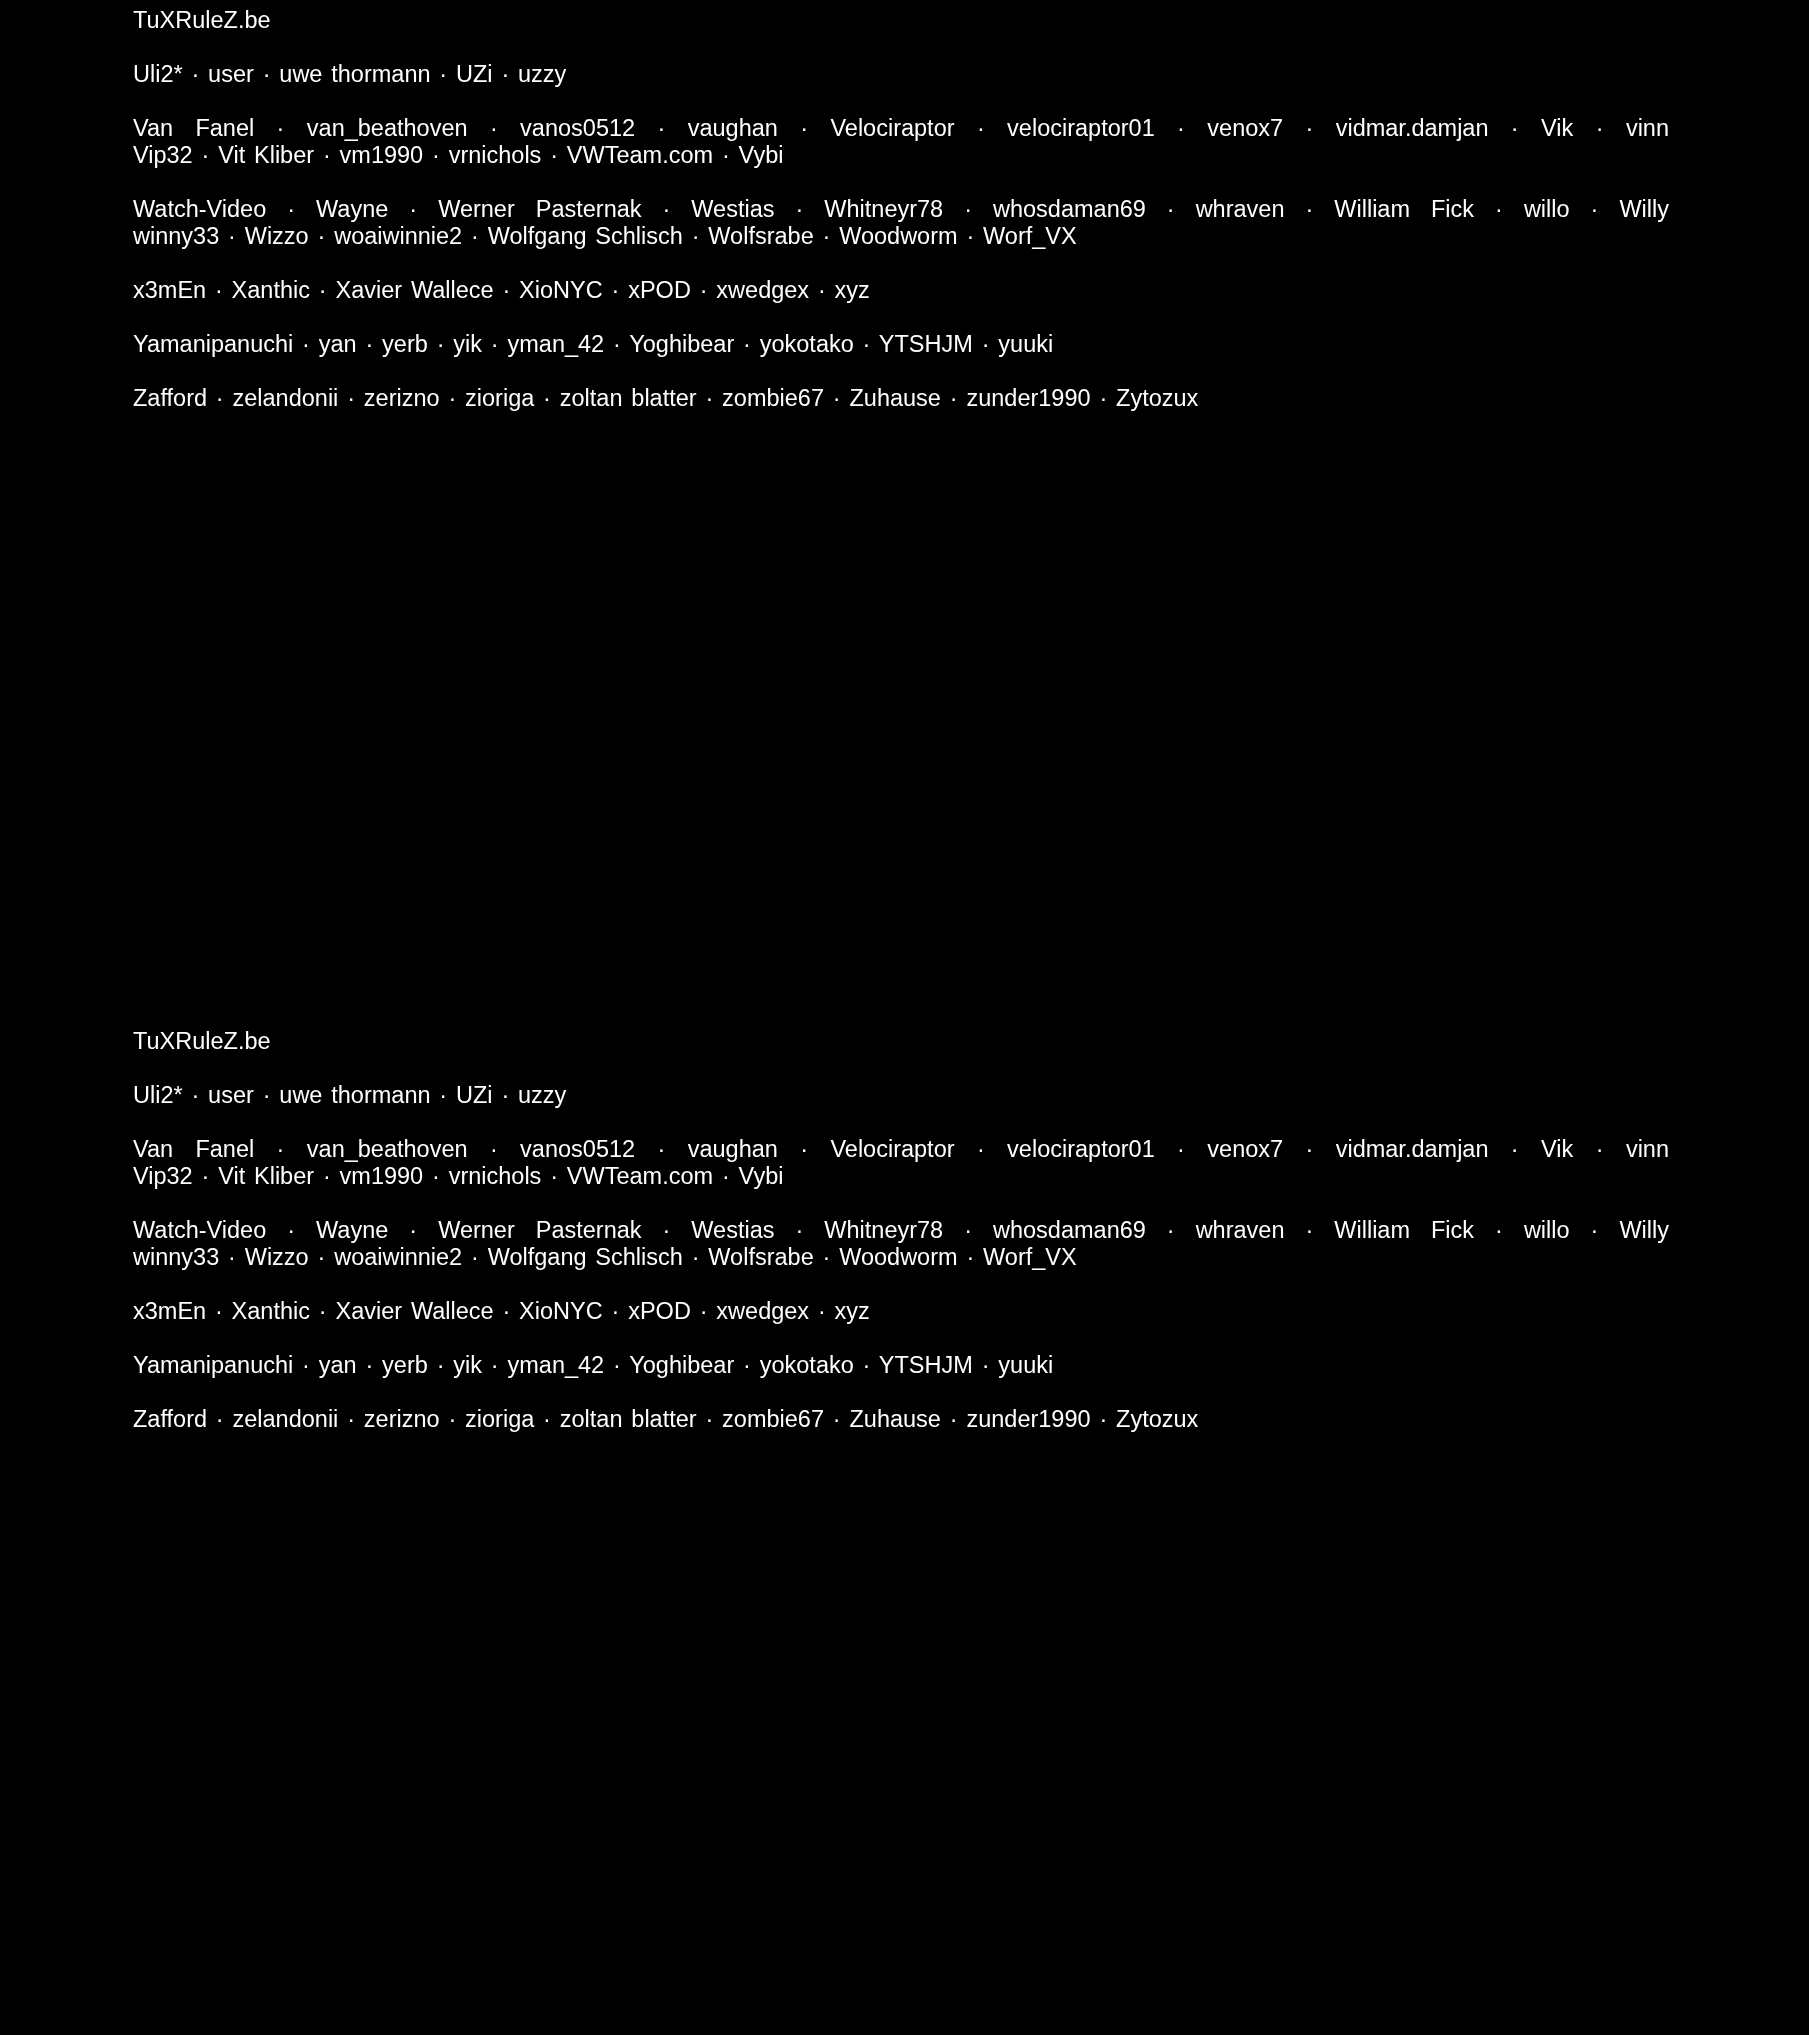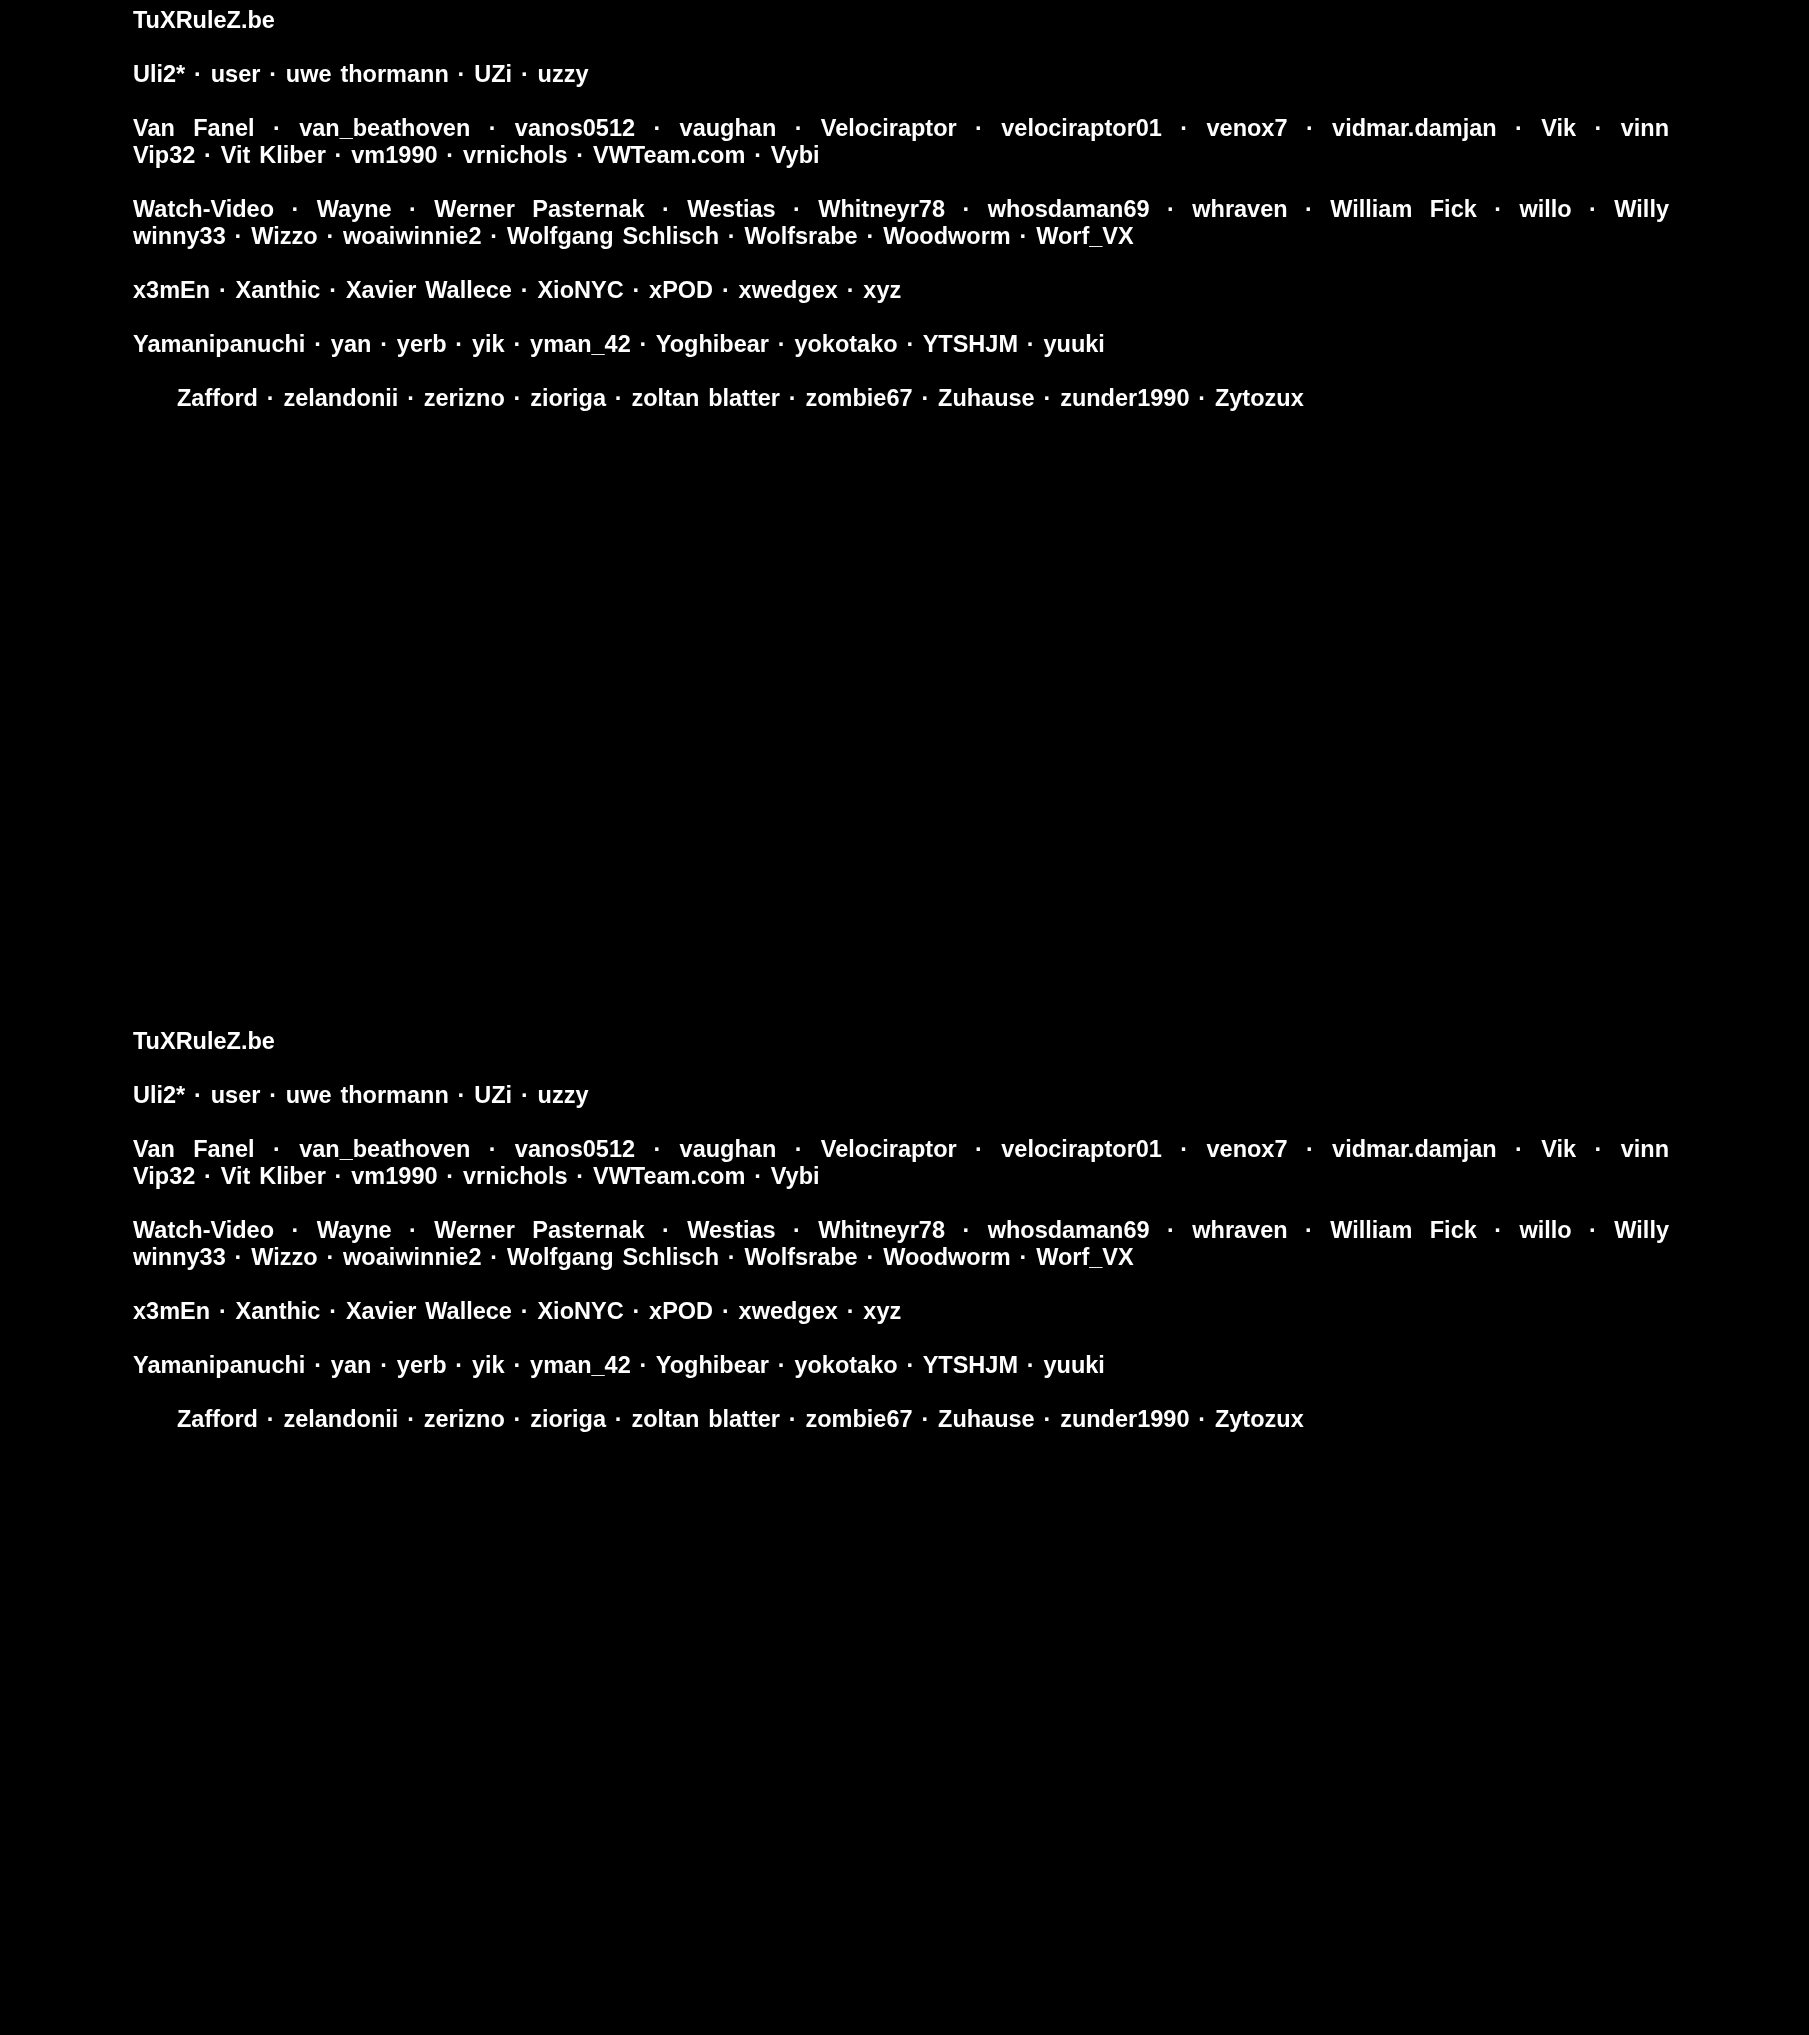--- a/index.html
+++ b/index.html
@@ -22,27 +22,25 @@
     width: 1536px;
   }
   .credits-section.bottom {
     margin-top: 616px;
   }
   .paragraph {
     margin: 0 0 27px 0;
   }
   .paragraph:last-child {
     margin-bottom: 0;
-    margin-left: 44px;
   }
   .line {
     line-height: 27px;
     word-spacing: 2.3px;
     white-space: normal;
-    font-weight: bold;
   }
   
   .line.justified {
     text-align: justify;
     text-align-last: justify;
   }
 </style>
 </head>
 <body style="background: rgb(0, 0, 0); color: rgb(255, 255, 255);">
 

